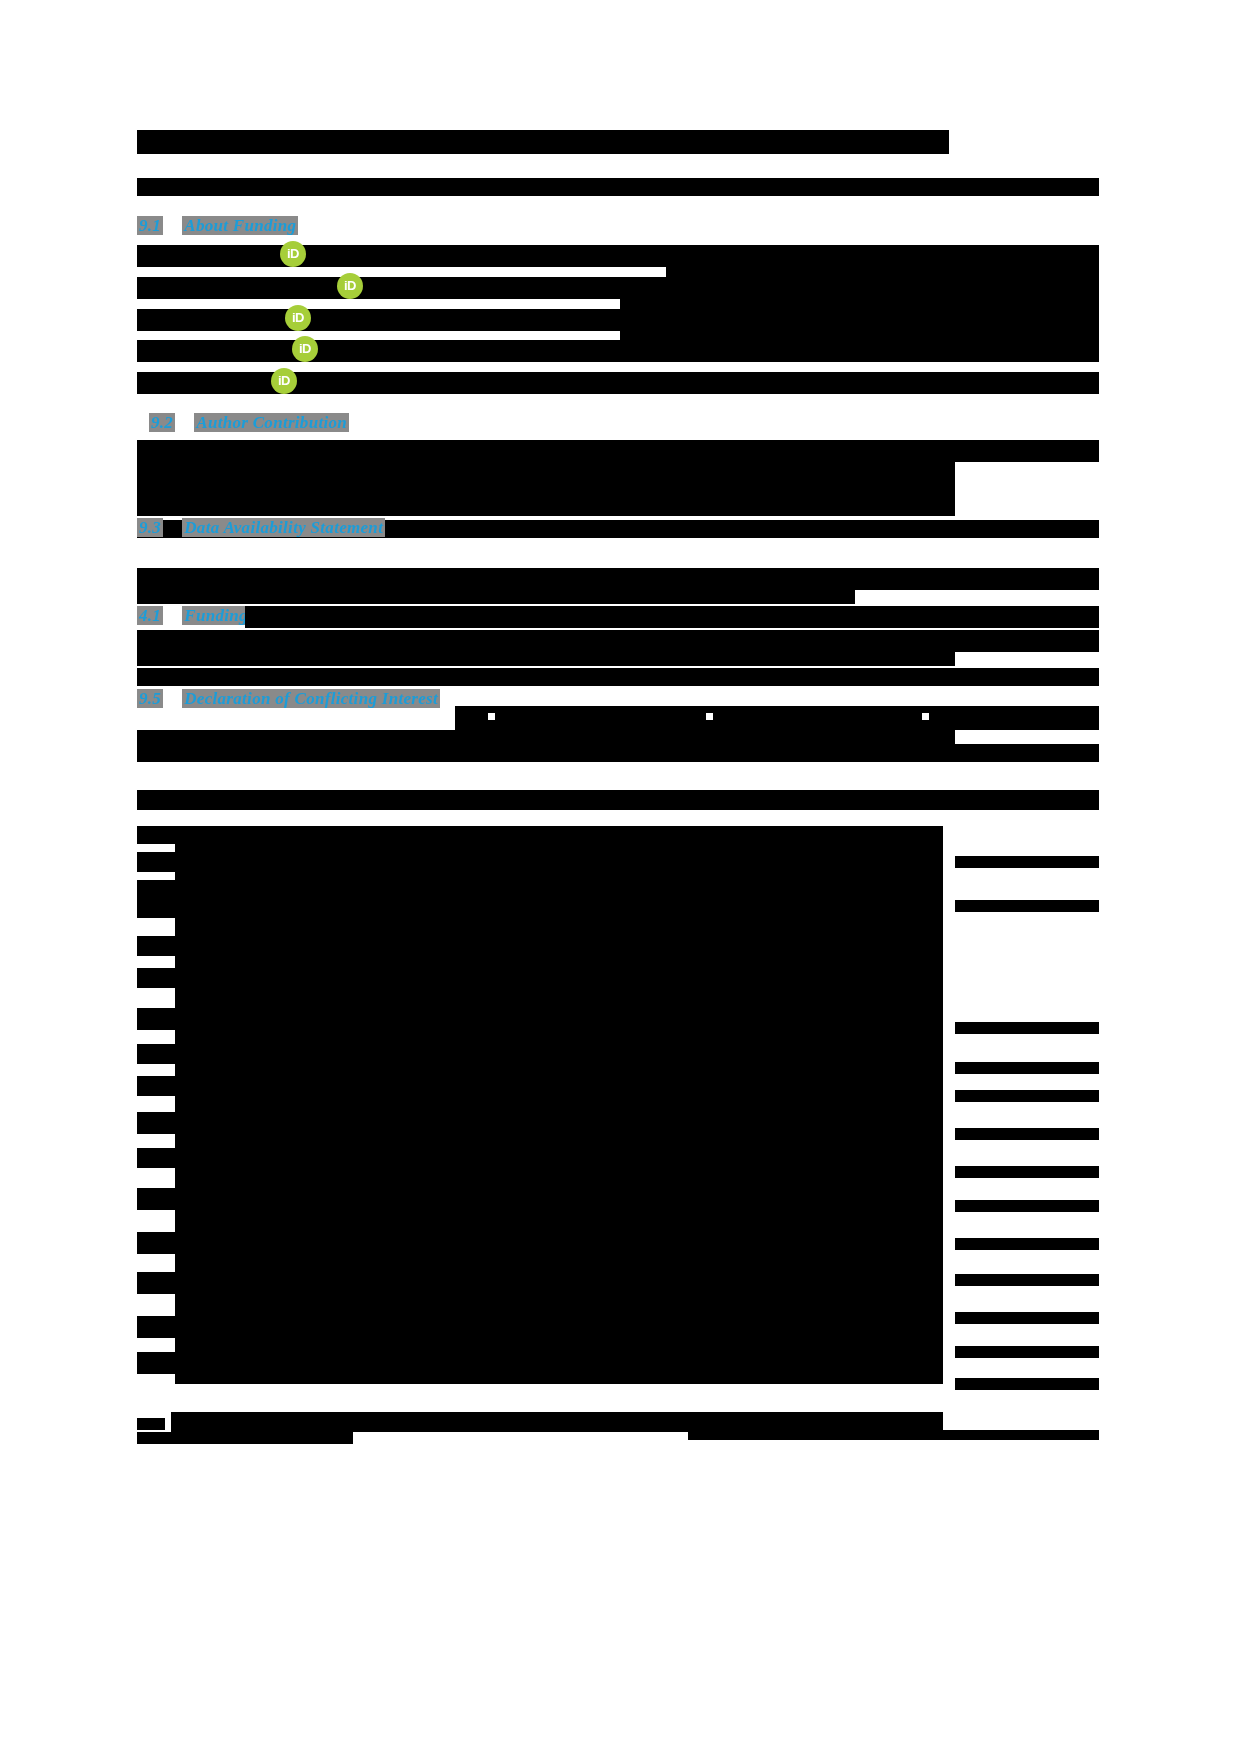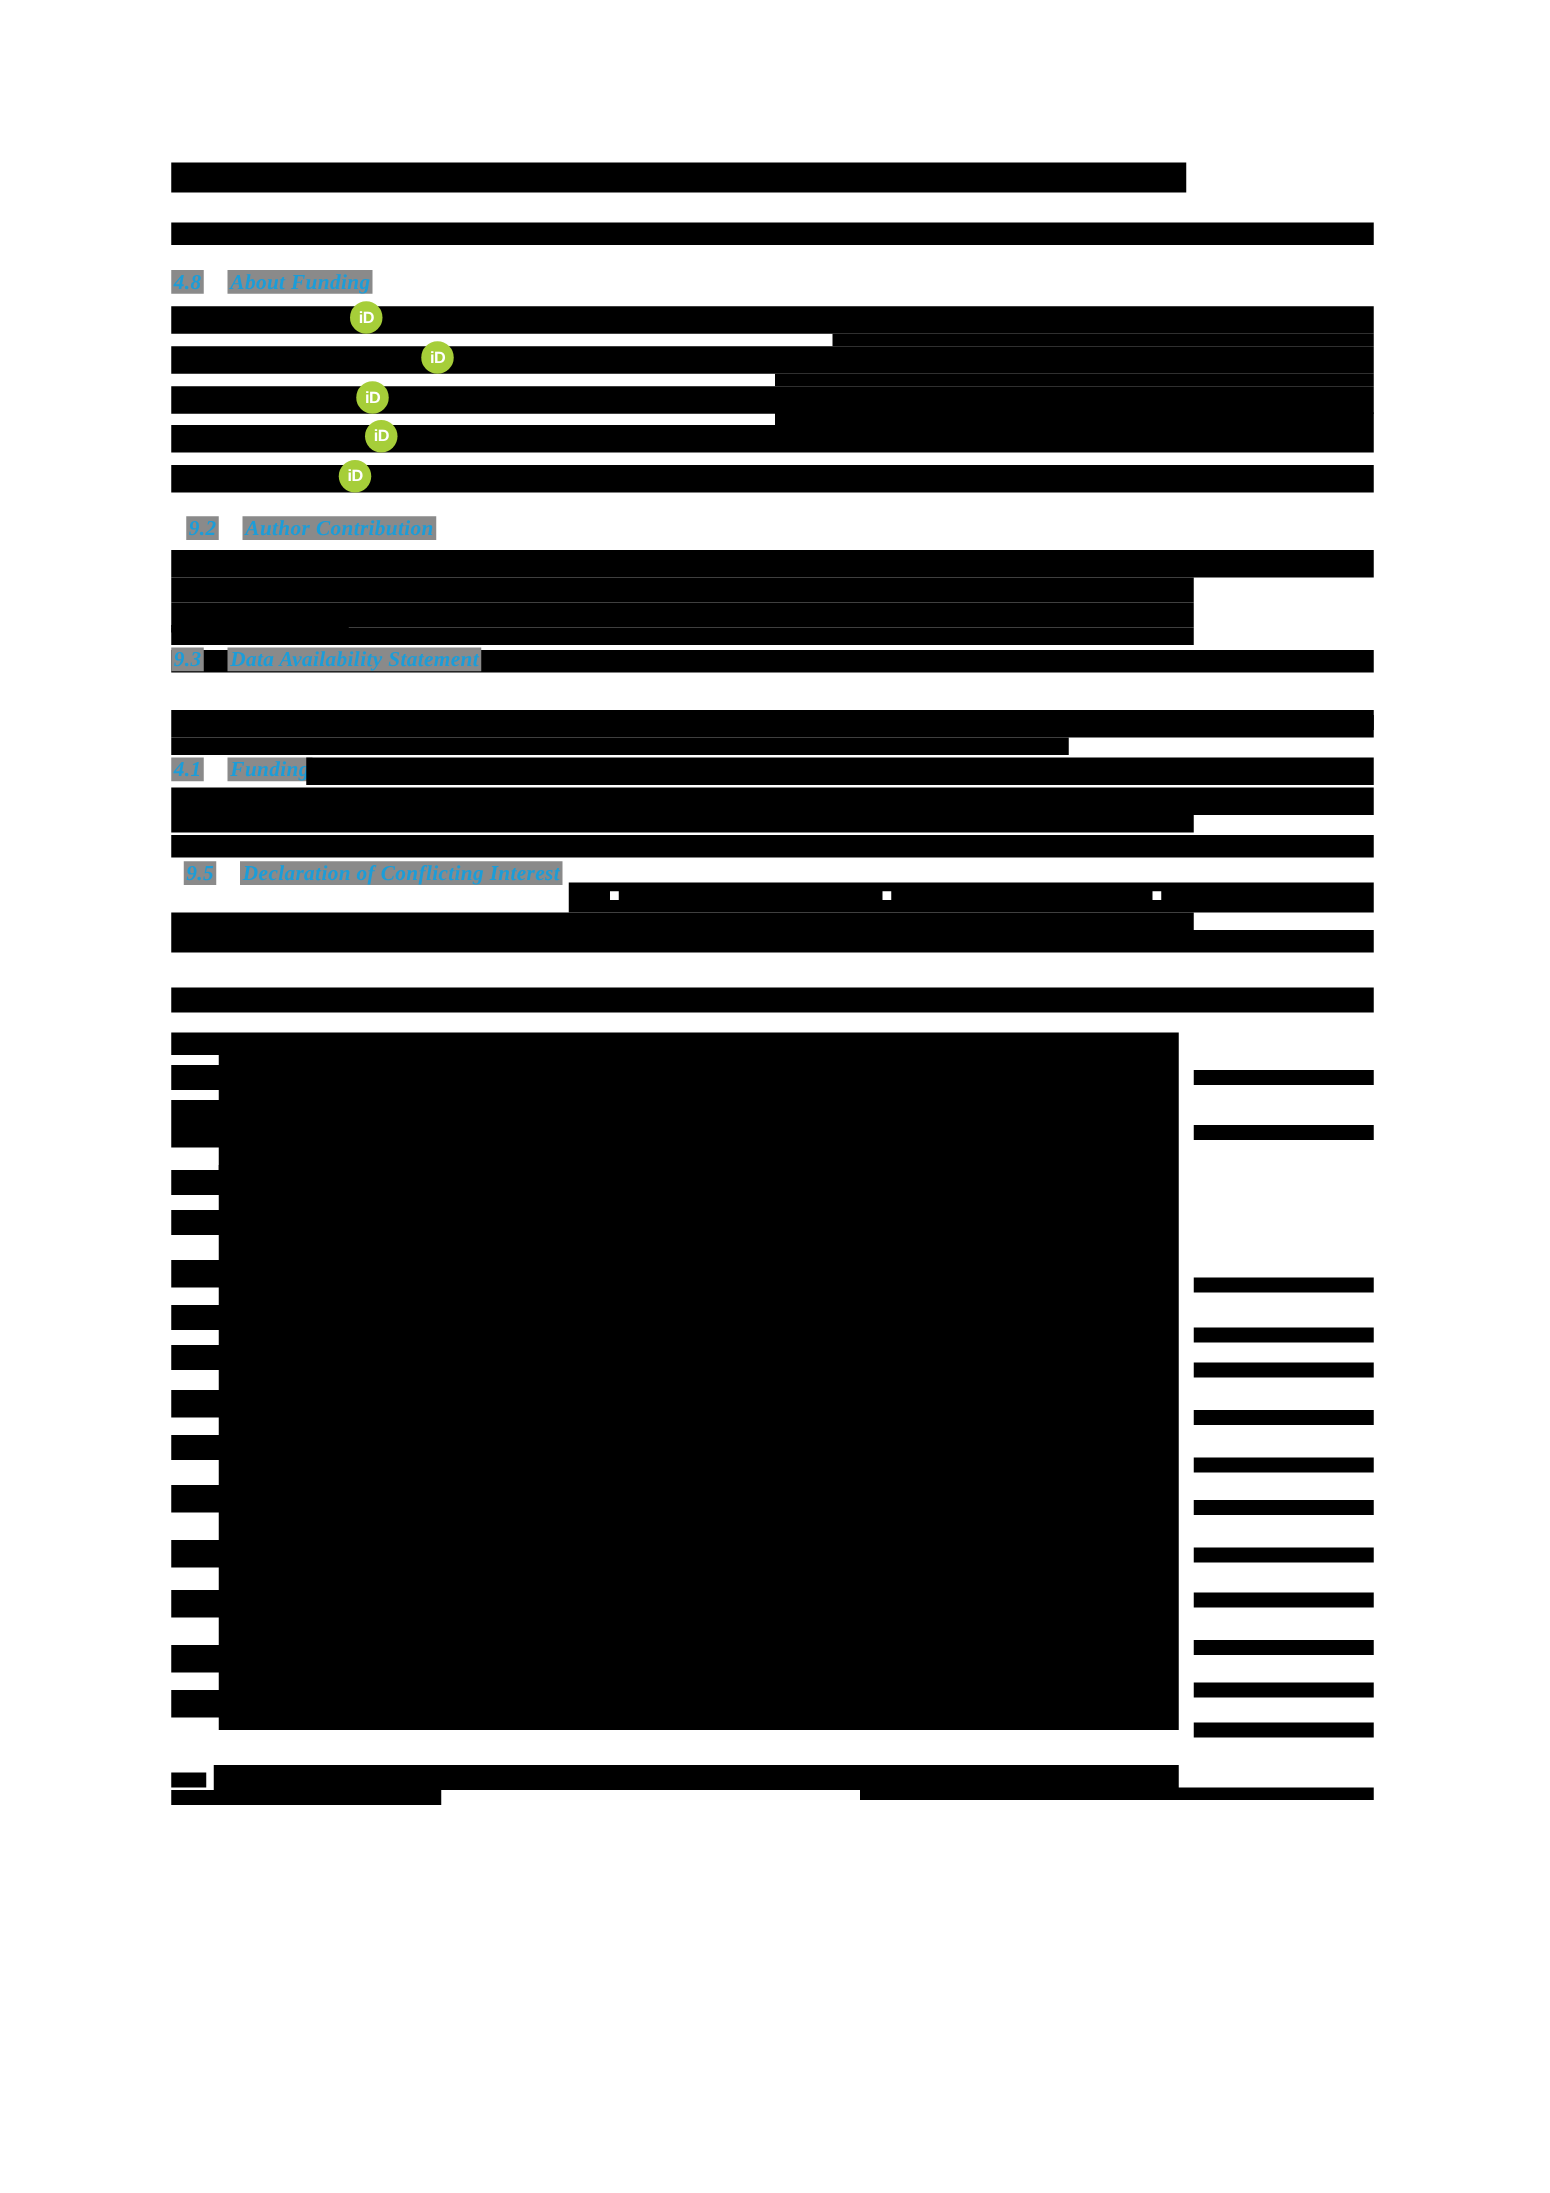--- a/index.html
+++ b/index.html
@@ -75,21 +75,21 @@
 </head>
 <body>
 
 <div class="page">
 
   <div class="bar" style="left:137px; top:130px; width:812px; height:24px;"></div>
 
   <div class="bar" style="left:137px; top:178px; width:962px; height:18px;"></div>
 
   <div class="heading" style="left:137px; top:217px;">
-    <span class="num">4.8</span>
+    <span class="num">9.1</span>
     <span style="display:inline-block;width:10px"></span>
     <span class="txt">About Funding</span>
   </div>
 
   <div class="bar" style="left:137px; top:245px; width:962px; height:22px;"></div>
   <div class="bar" style="left:137px; top:277px; width:962px; height:22px;"></div>
   <div class="bar" style="left:666px; top:267px; width:433px; height:10px;"></div>
   <div class="bar" style="left:137px; top:309px; width:962px; height:22px;"></div>
   <div class="bar" style="left:620px; top:299px; width:479px; height:10px;"></div>
   <div class="bar" style="left:137px; top:340px; width:962px; height:22px;"></div>
@@ -129,21 +129,21 @@
     <span class="num">4.1</span>
     <span style="display:inline-block;width:10px"></span>
     <span class="txt">Funding</span>
   </div>
 
   <div class="bar" style="left:245px; top:606px; width:854px; height:22px;"></div>
   <div class="bar" style="left:137px; top:630px; width:962px; height:22px;"></div>
   <div class="bar" style="left:137px; top:652px; width:818px; height:14px;"></div>
   <div class="bar" style="left:137px; top:668px; width:962px; height:18px;"></div>
 
-  <div class="heading" style="left:147px; top:690px;">
+  <div class="heading" style="left:137px; top:690px;">
     <span class="num">9.5</span>
     <span style="display:inline-block;width:10px"></span>
     <span class="txt">Declaration of Conflicting Interest</span>
   </div>
 
   <div class="bar" style="left:455px; top:706px; width:644px; height:24px;"></div>
   <div class="bar" style="left:137px; top:730px; width:818px; height:14px;"></div>
   <div class="bar" style="left:137px; top:744px; width:962px; height:18px;"></div>
 
   <div class="dot" style="left:488px; top:713px; background:#ffffff;"></div>

